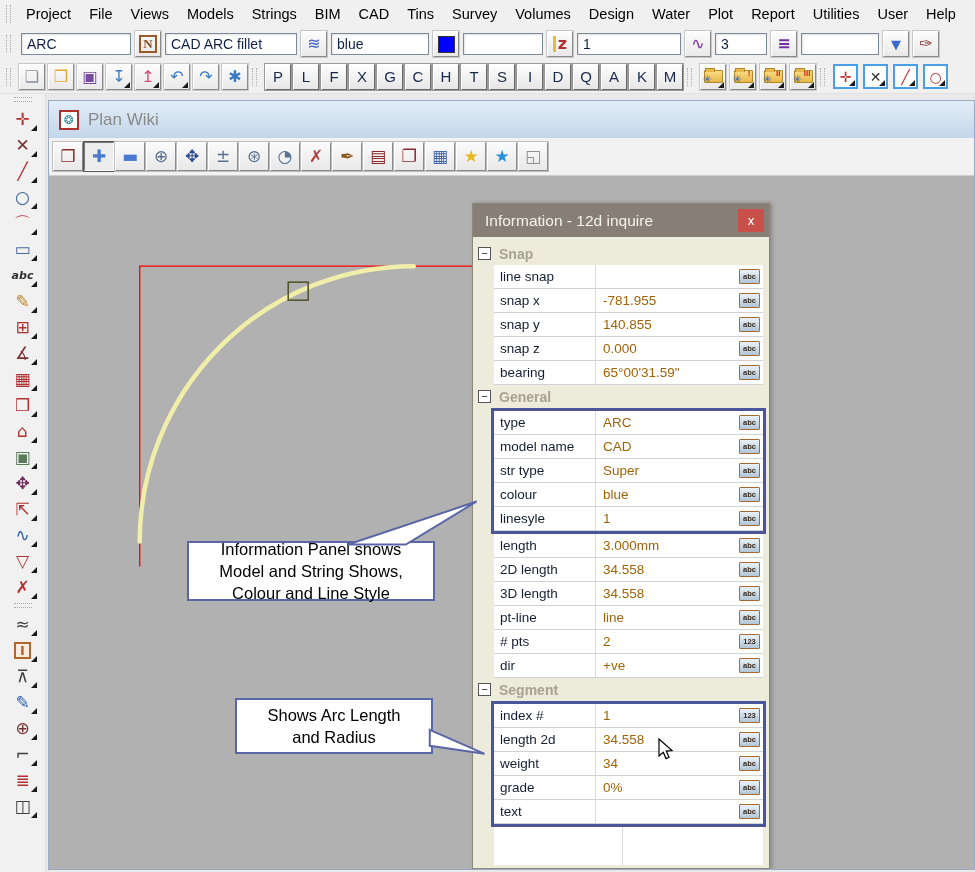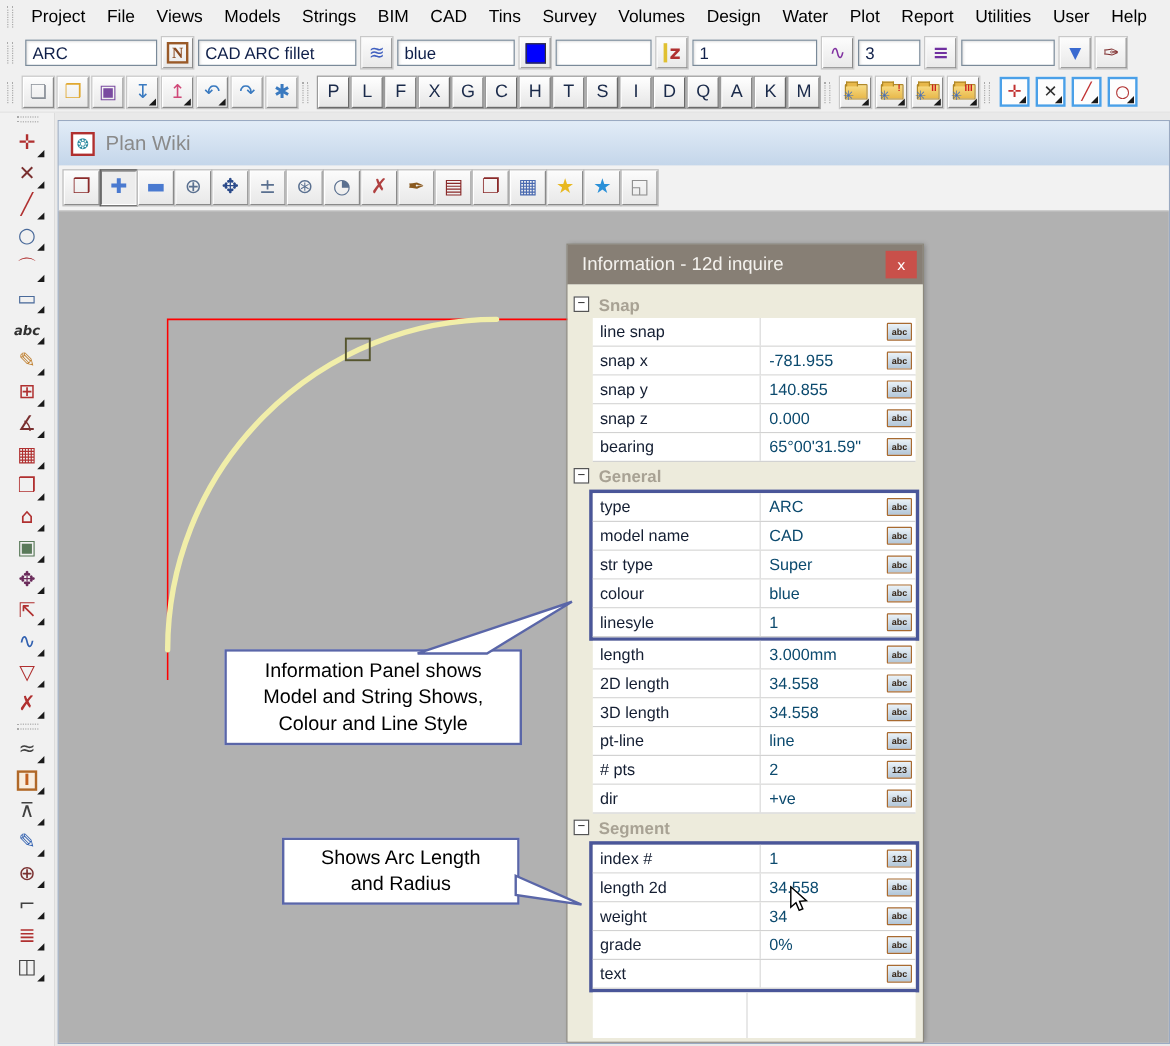--- a/index.html
+++ b/index.html
@@ -58,31 +58,31 @@
   
   .info-panel { position:absolute; left:423px; top:27px; width:298px; bottom:0; z-index:3; display:flex; flex-direction:column; border:1px solid #8c887c; box-shadow:2px 0 4px rgba(0,0,0,.25); }
   .ip-title { height:33px; flex:0 0 auto; background:#877f75; color:#f4f2ee; display:flex; align-items:center; padding-left:12px; font-size:15.5px; }
   .ip-close { margin-left:auto; margin-right:5px; width:26px; height:23px; background:#c9504a; color:#fff; font-size:12px; display:flex; align-items:center; justify-content:center; cursor:default; font-family:"DejaVu Sans",sans-serif; }
   .ip-body { flex:1; background:#edebdc; padding:5px 6px 0 5px; overflow:hidden; }
   .ip-sec { height:23px; display:flex; align-items:center; gap:8px; }
   .minus { width:13px; height:13px; background:#fff; border:1px solid #555; color:#222; font-size:11px; line-height:10px; text-align:center; cursor:default; }
   .sec-label { color:#a8a294; font-weight:bold; font-size:14px; }
   .ip-rows { margin-left:16px; }
   .ip-row { height:24px; display:flex; align-items:center; background:#fff; border-bottom:1px solid #d2d2d2; }
-  .ip-label { width:140px; height:100%; display:flex; align-items:center; padding-left:6px; font-size:13.5px; color:#141e32; border-right:1px solid #dadada; }
-  .ip-value { flex:1; padding-left:7px; font-size:13.5px; color:#0c4a6e; }
+  .ip-label { width:102px; height:100%; display:flex; align-items:center; padding-left:6px; font-size:13.5px; color:#141e32; border-right:1px solid #dadada; }
+  .ip-value { flex:1; padding-left:7px; font-size:13.5px; color:#a16207; }
   .ip-btn { width:21px; height:15px; margin-right:3px; background:linear-gradient(#eaf2f8,#b2c6d8); border:1px solid #a86a30; border-radius:1px; font-size:7.5px; font-weight:bold; color:#38281a; display:flex; align-items:center; justify-content:center; cursor:default; font-family:"Liberation Sans",sans-serif; }
   .hl-box { border:3px solid #4a5699; margin:0 -3px; }
   .ip-empty { height:38px; background:#fff; margin-left:16px; position:relative; }
   .ip-empty::after { content:""; position:absolute; left:128px; top:0; bottom:0; width:1px; background:#dadada; }
 
   
   .callout { position:absolute; z-index:5; background:#fff; border:2px solid #5a66a8; color:#000; display:flex; flex-direction:column; align-items:center; justify-content:center; text-align:center; }
   .callout .cl-line { font-size:16.5px; line-height:1.35; }
-  #callout1 { left:138px; top:365px; width:248px; height:80px; }
+  #callout1 { left:138px; top:365px; width:248px; height:60px; }
   #callout2 { left:186px; top:522px; width:198px; height:56px; }
 
   .cursor { position:absolute; left:608px; top:562px; z-index:9; }
 </style>
 </head>
 <body>
 
 <div class="menubar">
   <div class="grip"></div>
 <div class="menu-item">Project</div>

